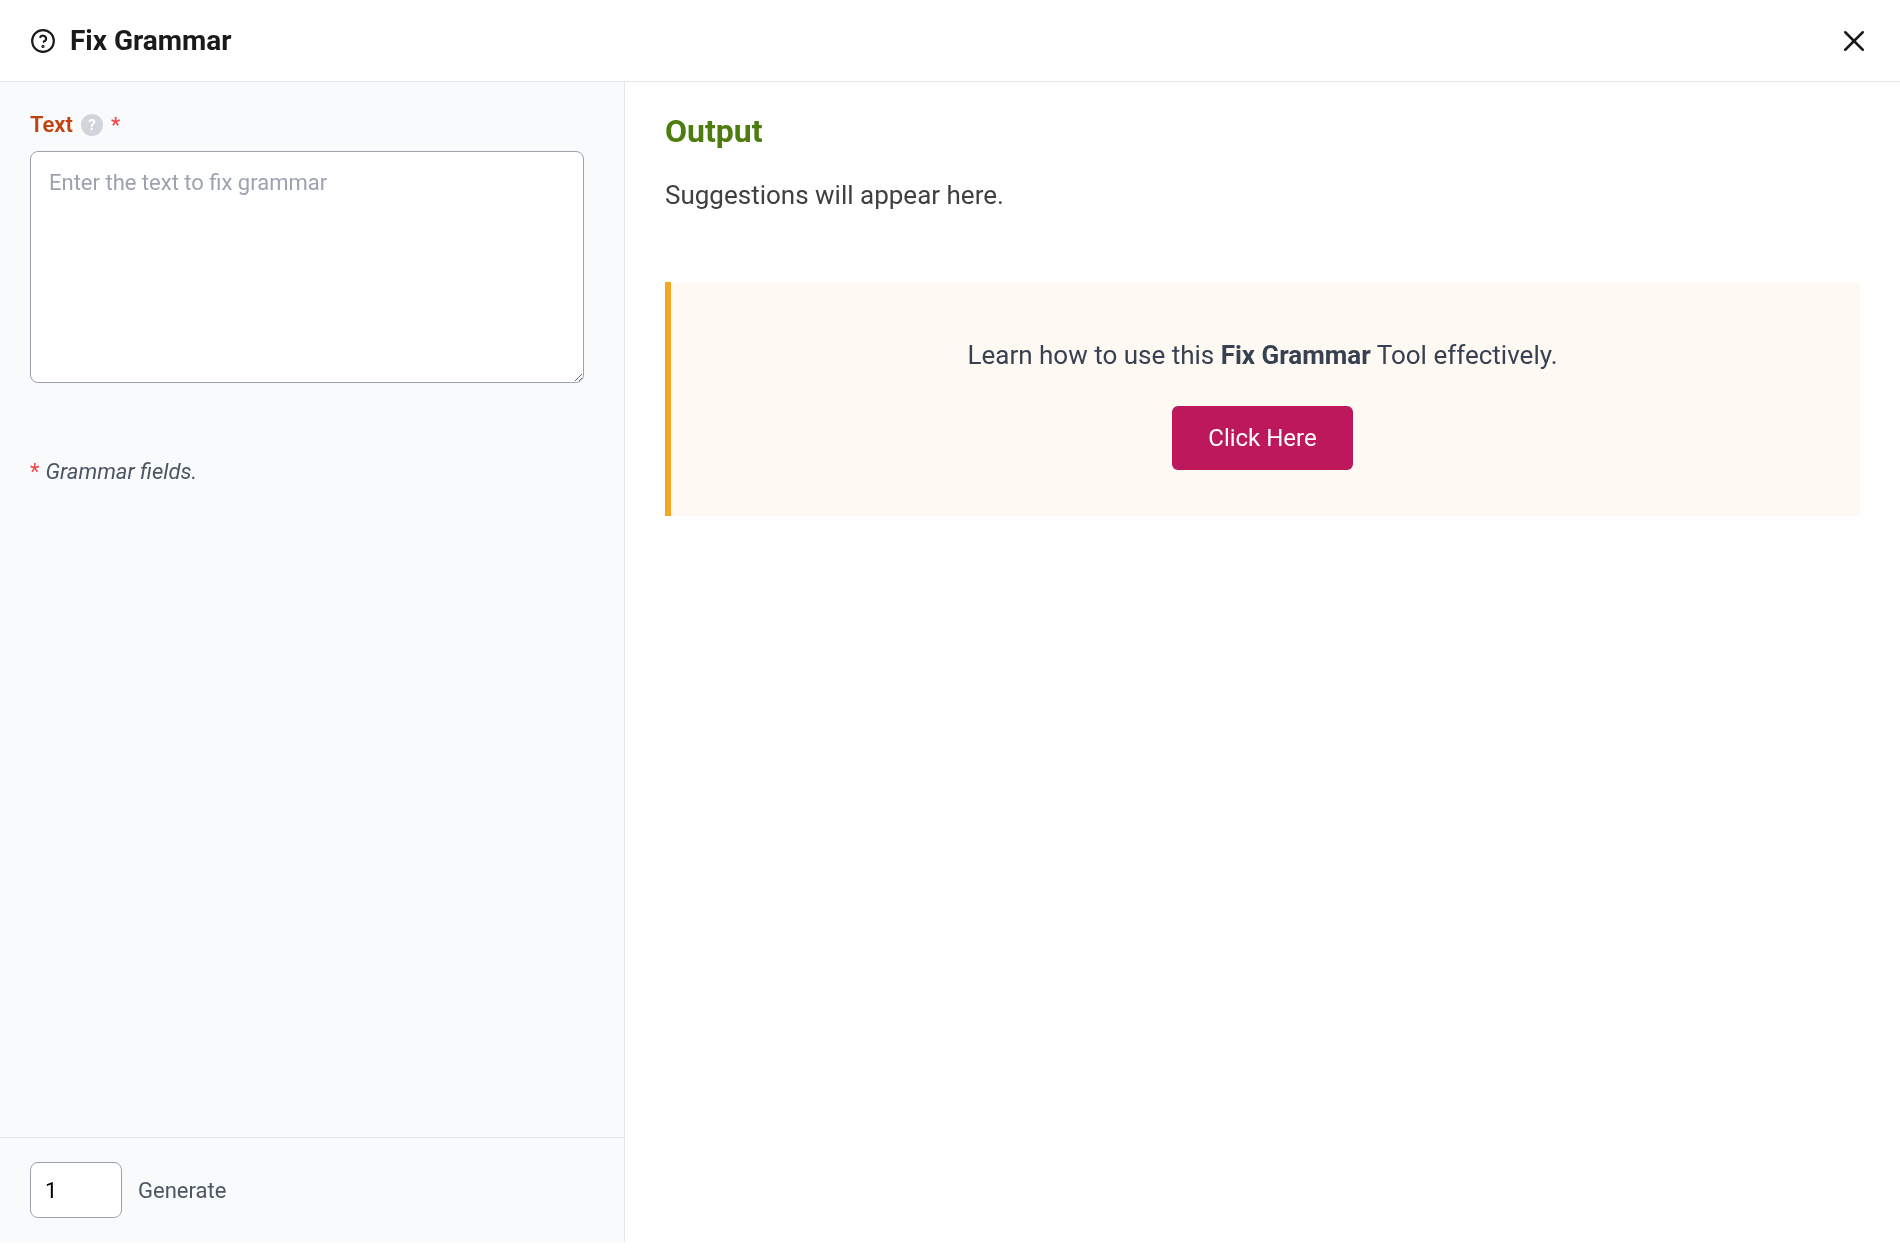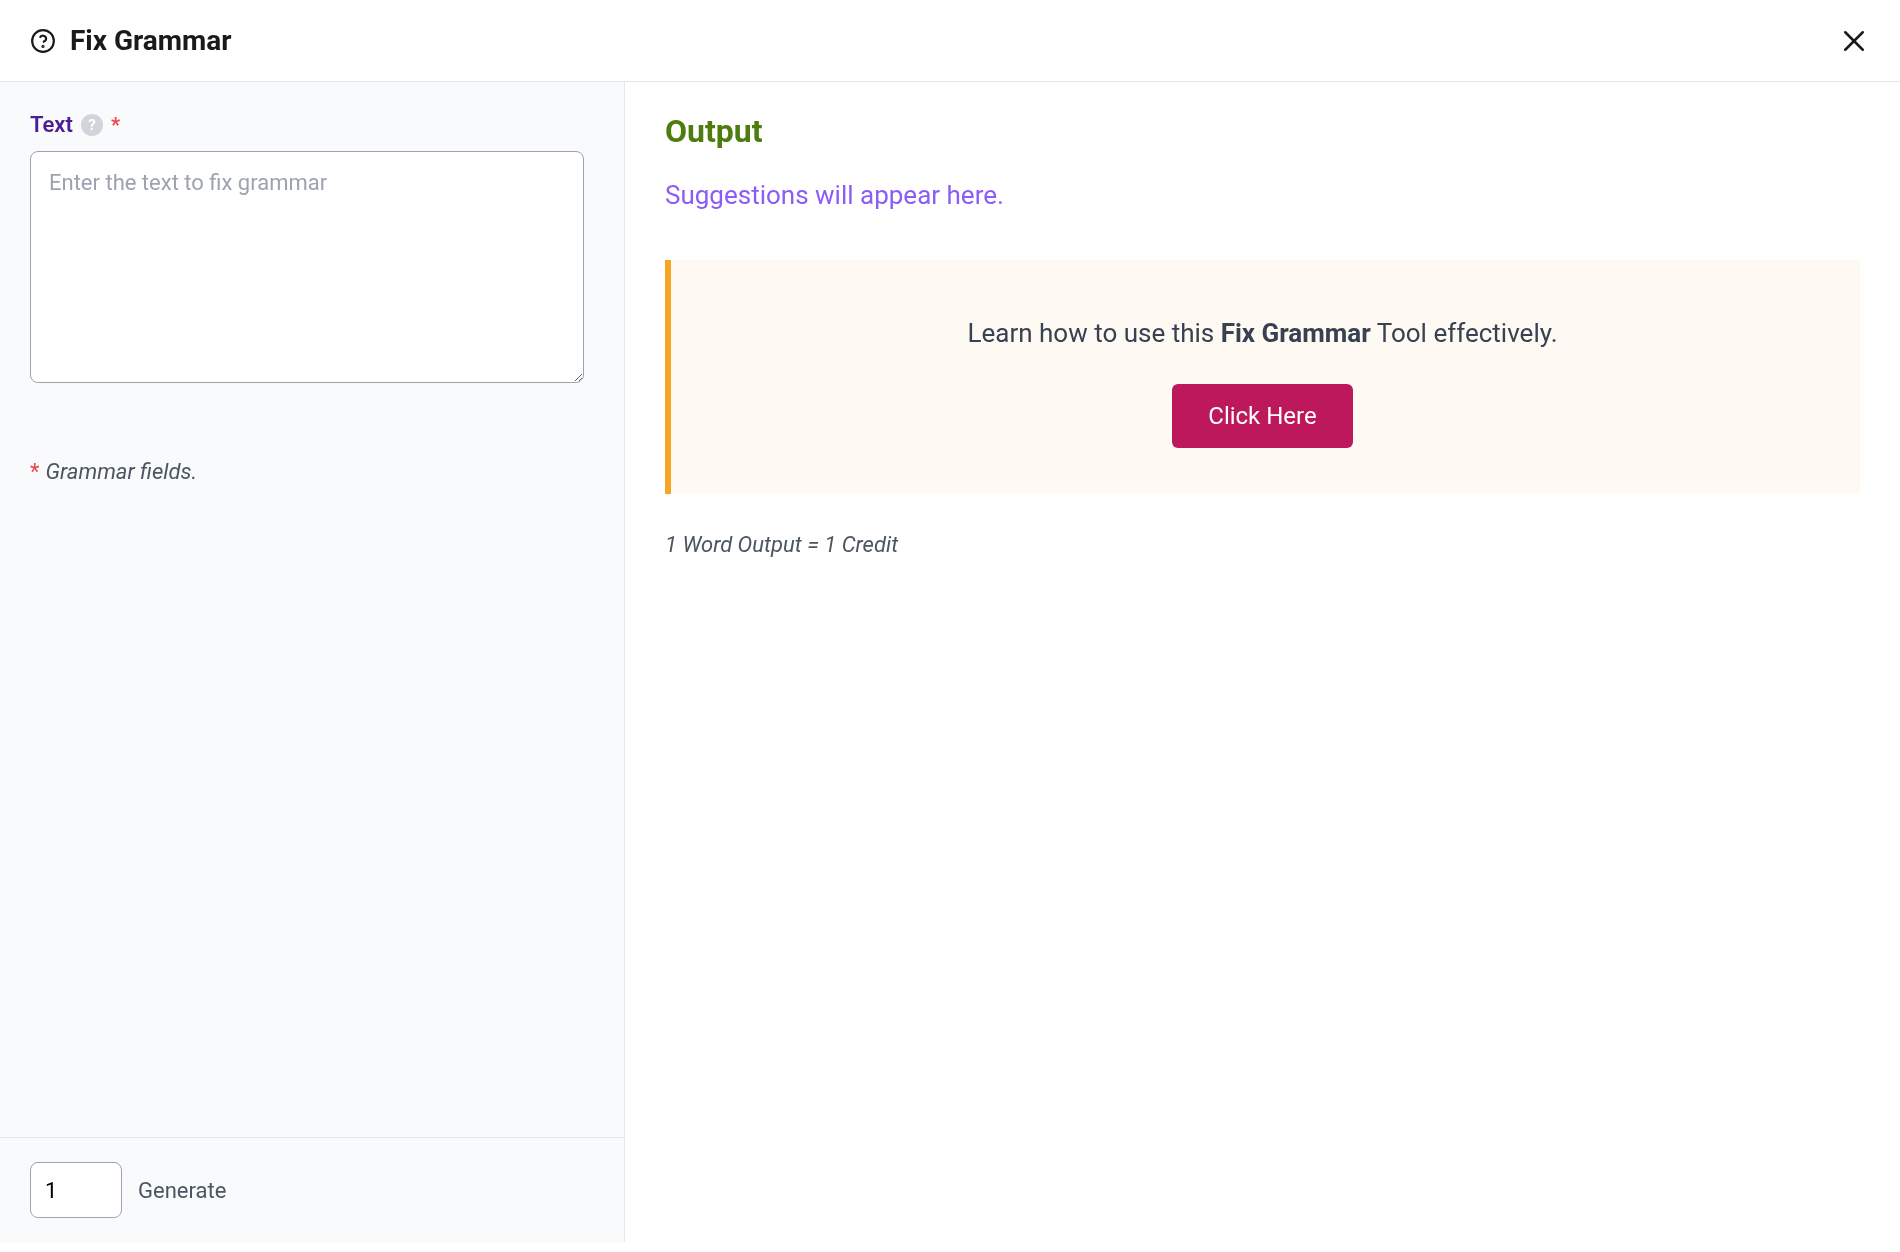--- a/index.html
+++ b/index.html
@@ -64,21 +64,21 @@
     }
     .field-label-row {
       display: flex;
       align-items: center;
       gap: 8px;
       margin-bottom: 14px;
     }
     .field-label {
       font-size: 22px;
       font-weight: 600;
-      color: #4c1d95;
+      color: #c2410c;
     }
     .field-help-icon {
       width: 22px;
       height: 22px;
       border-radius: 50%;
       background: #d1d5db;
       color: #fff;
       display: inline-flex;
       align-items: center;
       justify-content: center;
@@ -158,22 +158,22 @@
       padding: 30px 40px;
     }
     .output-title {
       font-size: 32px;
       font-weight: 700;
       color: #4d7c0f;
       margin-bottom: 30px;
     }
     .suggestions-text {
       font-size: 26px;
-      color: #8b5cf6;
-      margin-bottom: 50px;
+      color: #404040;
+      margin-bottom: 72px;
     }
     .callout {
       background: #fef9f3;
       border-left: 6px solid #f5a623;
       padding: 58px 30px 46px 24px;
       text-align: center;
       margin-bottom: 38px;
     }
     .callout-text {
       font-size: 26px;
@@ -244,15 +244,14 @@
 
   <div class="right-panel">
     <h2 class="output-title">Output</h2>
     <p class="suggestions-text">Suggestions will appear here.</p>
     <div class="callout">
       <p class="callout-text">
         <span>Learn how to use this </span><strong>Fix Grammar</strong><span> Tool effectively.</span>
       </p>
       <button class="click-here-btn">Click Here</button>
     </div>
-    <p class="credit-note">1 Word Output = 1 Credit</p>
   </div>
 </div>
 
 </body></html>

